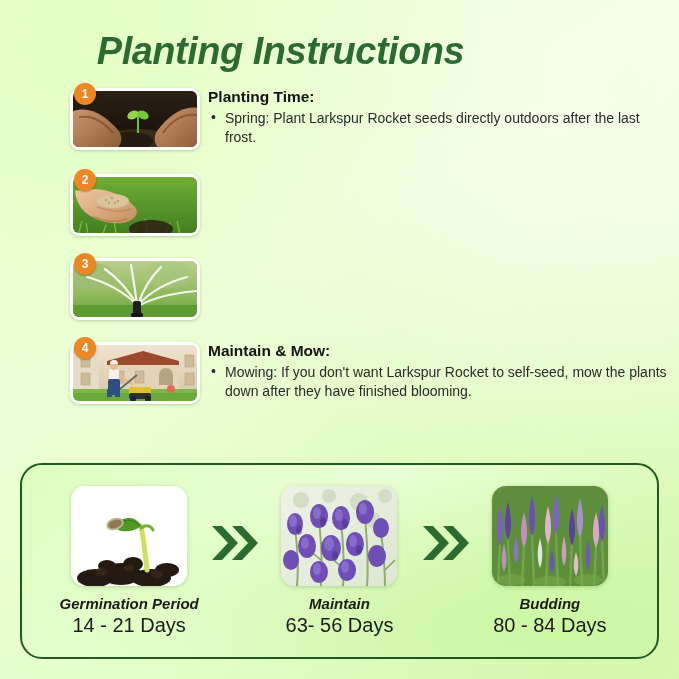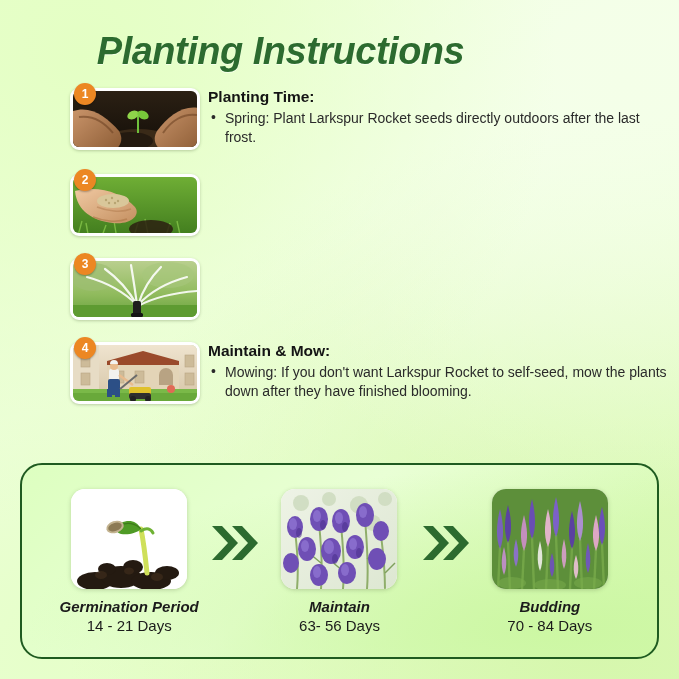--- a/index.html
+++ b/index.html
@@ -164,21 +164,21 @@
 
   .stage-label {
     font-size: 15px;
     font-weight: bold;
     font-style: italic;
     color: #1b1b1b;
     margin-bottom: 2px;
   }
 
   .stage-days {
-    font-size: 15px;
+    font-size: 20px;
     color: #1b1b1b;
   }
 
   .arrow {
     flex: 0 0 auto;
     width: 56px;
     height: 46px;
     margin-bottom: 36px;
     color: #2c6b2f;
   }
@@ -514,18 +514,18 @@
             <path d="M84 90 C80 82 82 72 84 66 C86 72 88 82 84 90 Z" fill="#eec3da"></path>
           </g>
           <g fill="#78ab4c" opacity=".55">
             <ellipse cx="20" cy="94" rx="14" ry="6"></ellipse>
             <ellipse cx="58" cy="96" rx="16" ry="6"></ellipse>
             <ellipse cx="96" cy="94" rx="14" ry="6"></ellipse>
           </g>
         </svg>
       </div>
       <div class="stage-label">Budding</div>
-      <div class="stage-days">70 - 84 Days</div>
+      <div class="stage-days">80 - 84 Days</div>
     </div>
 
   </div>
 
 </div>
 
 </body></html>

